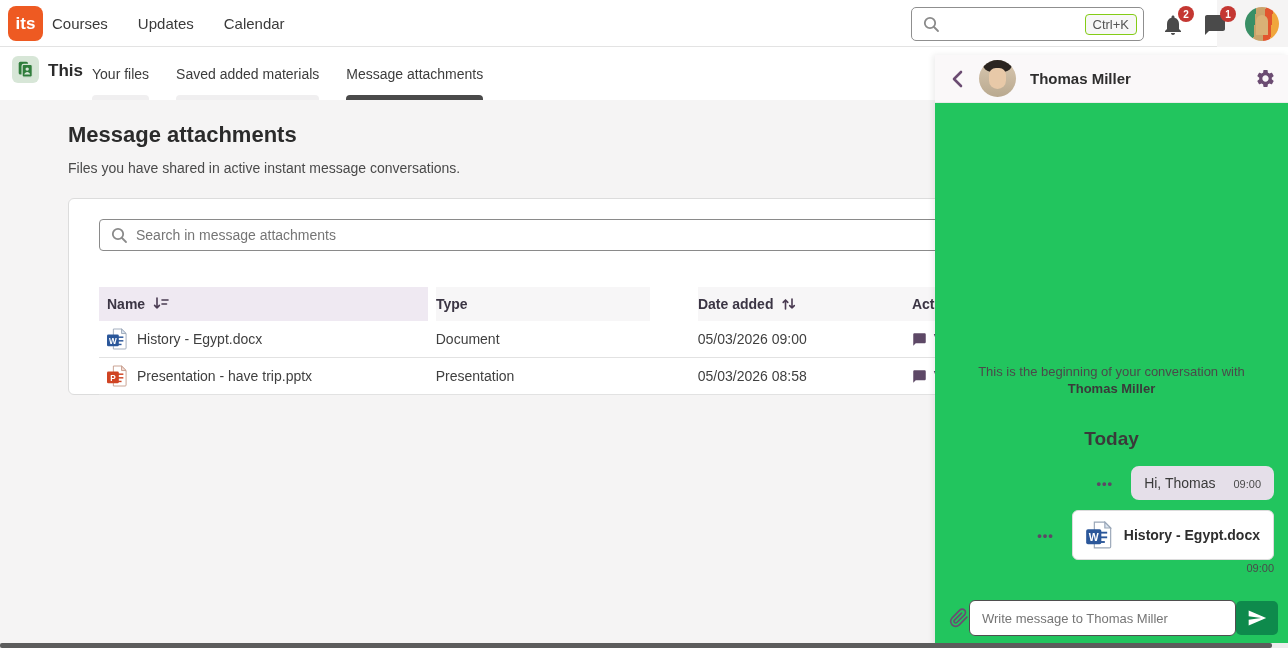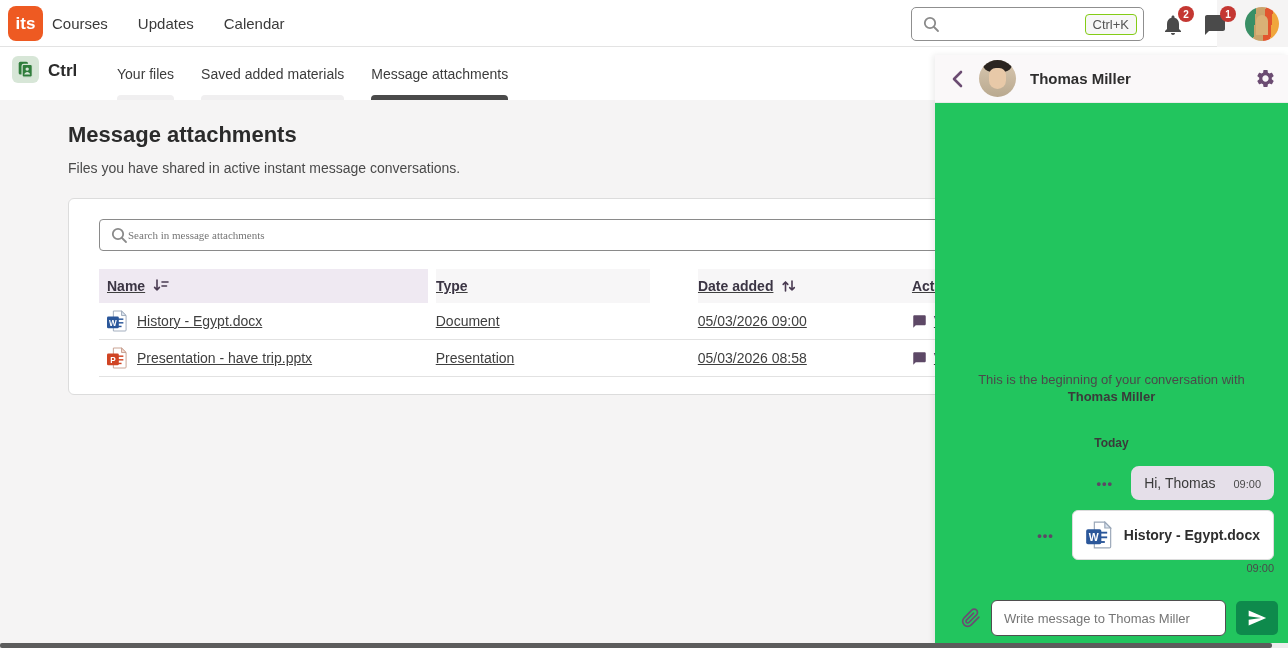--- a/index.html
+++ b/index.html
@@ -17,33 +17,33 @@
   .iconbtn { position:absolute; top:10px; width:30px; height:30px; display:flex; align-items:center; justify-content:center; }
   .badge { position:absolute; top:-4px; right:-6px; min-width:16px; height:16px; background:#c43732; border-radius:8px; color:#fff; font-size:10px; font-weight:bold; display:flex; align-items:center; justify-content:center; padding:0 4px; }
   .avatar-top { position:absolute; left:1245px; top:7px; width:34px; height:34px; border-radius:50%;
     background:linear-gradient(95deg,#3a8f66 0 30%,#caa36b 30% 56%,#e2552e 56% 76%,#f0a63c 76% 100%); overflow:hidden; }
   .avatar-top::after { content:""; position:absolute; left:11px; top:8px; width:12px; height:20px; background:#d9b176; border-radius:6px 6px 0 0; }
 
   
   .filesbar { position:absolute; top:47px; left:0; width:1288px; height:53px; background:#fff; z-index:5; }
   .files-icon-wrap { position:absolute; left:12px; top:9px; width:27px; height:27px; background:#d7e6d7; border-radius:6px; display:flex; align-items:center; justify-content:center; }
   .files-title { position:absolute; left:48px; top:14px; font-size:17px; font-weight:bold; color:#2b2b2b; }
-  .tabs { position:absolute; left:117px; top:0; height:53px; display:flex; }
+  .tabs { position:absolute; left:92px; top:0; height:53px; display:flex; }
   .tab { position:relative; height:53px; display:flex; align-items:center; margin-right:27px; font-size:14px; color:#3c3c3c; cursor:pointer; }
   .tab .underline { position:absolute; left:0; right:0; bottom:0; height:5px; border-radius:4px 4px 0 0; background:#f0eff0; }
   .tab.active .underline { background:#4a4a4a; }
 
   
   .main { position:absolute; top:100px; left:0; width:1288px; height:543px; background:#f5f4f4; }
   .page-title { position:absolute; left:68px; top:22px; font-size:22px; font-weight:bold; color:#2b2b2b; }
   .page-sub { position:absolute; left:68px; top:60px; font-size:14px; color:#4a4a4a; }
   .card { position:absolute; left:68px; top:98px; width:1150px; height:197px; background:#fff; border:1px solid #dcdcdc; border-radius:6px; }
   .table-search { position:absolute; left:30px; top:20px; width:1090px; height:32px; border:1px solid #8a8a8a; border-radius:4px; display:flex; align-items:center; padding:0 10px; background:#fff; }
-  .table-search input { border:none; outline:none; flex:1; font-size:11px; font-family:Liberation Serif, serif; }
-  .tbl { position:absolute; left:30px; top:70px; width:1090px;text-decoration:underline; }
+  .table-search input { border:none; outline:none; flex:1; font-size:14px; font-family:Liberation Sans, sans-serif; margin-left:8px; }
+  .tbl { position:absolute; left:30px; top:88px; width:1090px; }
   .tr { display:flex; align-items:center; }
   .thead { height:34px; font-weight:bold; font-size:14px; color:#3b3544; }
   .th, .td { display:flex; align-items:center; }
   .c-name { width:352px; padding-left:8px; }
   .c-type { width:224px; }
   .c-date { width:224px;margin-left:48px; }
   .c-act  { width:290px; }
   .th.c-name { background:#efe9f2; height:34px; border-right:8px solid #fff; }
   .th.c-type, .th.c-date, .th.c-act { background:#f7f6f7; height:34px; }
   .row { height:37px; border-bottom:1px solid #e2e2e2; font-size:14px; color:#3f3f3f; }
@@ -58,31 +58,31 @@
   .chat-avatar { width:37px; height:37px; border-radius:50%; overflow:hidden; position:relative;
     background:linear-gradient(180deg,#d8c7b0,#b9a98f); }
   .chat-avatar::before { content:""; position:absolute; left:4px; top:-3px; width:29px; height:16px; background:#2a2420; border-radius:50%; }
   .chat-avatar::after { content:""; position:absolute; left:10px; top:8px; width:17px; height:21px; background:#e8c9a8; border-radius:8px 8px 10px 10px; }
   .chat-name { margin-left:14px; font-size:15px; font-weight:bold; color:#2e2e2e; flex:1; }
   .gear-btn { width:46px; display:flex; justify-content:center; cursor:pointer; }
 
   .chat-body { position:absolute; top:48px; left:0; right:0; bottom:60px; display:flex; flex-direction:column; justify-content:flex-end; padding-bottom:14px; }
   .intro { text-align:center; font-size:13px; color:#4a4a4a; width:312px; margin:0 auto 30px; line-height:1.35; }
   .intro b { color:#3a3a3a; }
-  .day-sep { text-align:center; font-size:12px; font-weight:bold; color:#3a3a3a; margin-bottom:16px; }
+  .day-sep { text-align:center; font-size:19px; font-weight:bold; color:#3a3a3a; margin-bottom:16px; }
   .msgrow { display:flex; justify-content:flex-end; align-items:center; gap:18px; padding-right:14px; margin-bottom:10px; }
   .dots { color:#5d4866; font-size:13px; font-weight:bold; letter-spacing:1px; cursor:pointer; }
   .bubble { background:#e5dfe9; border-radius:8px; padding:9px 13px; display:flex; align-items:baseline; gap:18px; }
   .bubble .txt { font-size:14px; color:#3a3a3a; }
   .bubble .time { font-size:11px; color:#4a4a4a; }
   .filecard { background:#fff; border:1px solid #dcdcdc; border-radius:6px; padding:10px 13px; display:flex; align-items:center; gap:12px; }
   .filecard .fn { font-size:14px; font-weight:bold; color:#2e2e2e; }
   .msg-time { text-align:right; padding-right:14px; font-size:11px; color:#4a4a4a; margin-top:2px; }
 
-  .chat-inputbar { position:absolute; left:12px; right:0; bottom:12px; display:flex; align-items:center; padding:0 10px 0 14px; gap:10px; }
+  .chat-inputbar { position:absolute; left:0; right:0; bottom:12px; display:flex; align-items:center; padding:0 10px 0 14px; }
   .clip { display:flex; align-items:center; cursor:pointer; }
   .chat-input { flex:1; height:36px; border:1px solid #4f4f4f; border-radius:6px; font-size:13px; font-family:inherit; padding:0 12px; outline:none; color:#333; }
   .send-btn { width:42px; height:34px; background:#0e8a4c; border:none; border-radius:5px; display:flex; align-items:center; justify-content:center; cursor:pointer; }
 
   
   .hscroll { position:absolute; left:0; bottom:0; width:1288px; height:5px; background:#ececec; z-index:40; }
   .hscroll .thumb { position:absolute; left:0; top:0; height:5px; width:1272px; background:#5c5c5c; border-radius:2px; }
 </style>
 </head>
 <body>
@@ -121,21 +121,21 @@
 
 <div class="filesbar">
   <div class="files-icon-wrap">
     <svg width="17" height="17" viewBox="0 0 20 20">
         <rect x="2" y="1" width="11" height="15" rx="2" fill="#2f7d3b"></rect>
         <rect x="6" y="4" width="12" height="15" rx="2" fill="#2f7d3b" stroke="#d7e6d7" stroke-width="1.4"></rect>
         <circle cx="12" cy="9.5" r="2" fill="#d7e6d7"></circle>
         <path d="M8.5 16c.4-2 2-3 3.5-3s3.1 1 3.5 3z" fill="#d7e6d7"></path>
       </svg>
   </div>
-  <div class="files-title">Ctrl</div>
+  <div class="files-title">This</div>
   <div class="tabs">
     <div class="tab">
       <span>Your files</span>
       <span class="underline"></span>
     </div>
     <div class="tab">
       <span>Saved added materials</span>
       <span class="underline"></span>
     </div>
     <div class="tab active">

